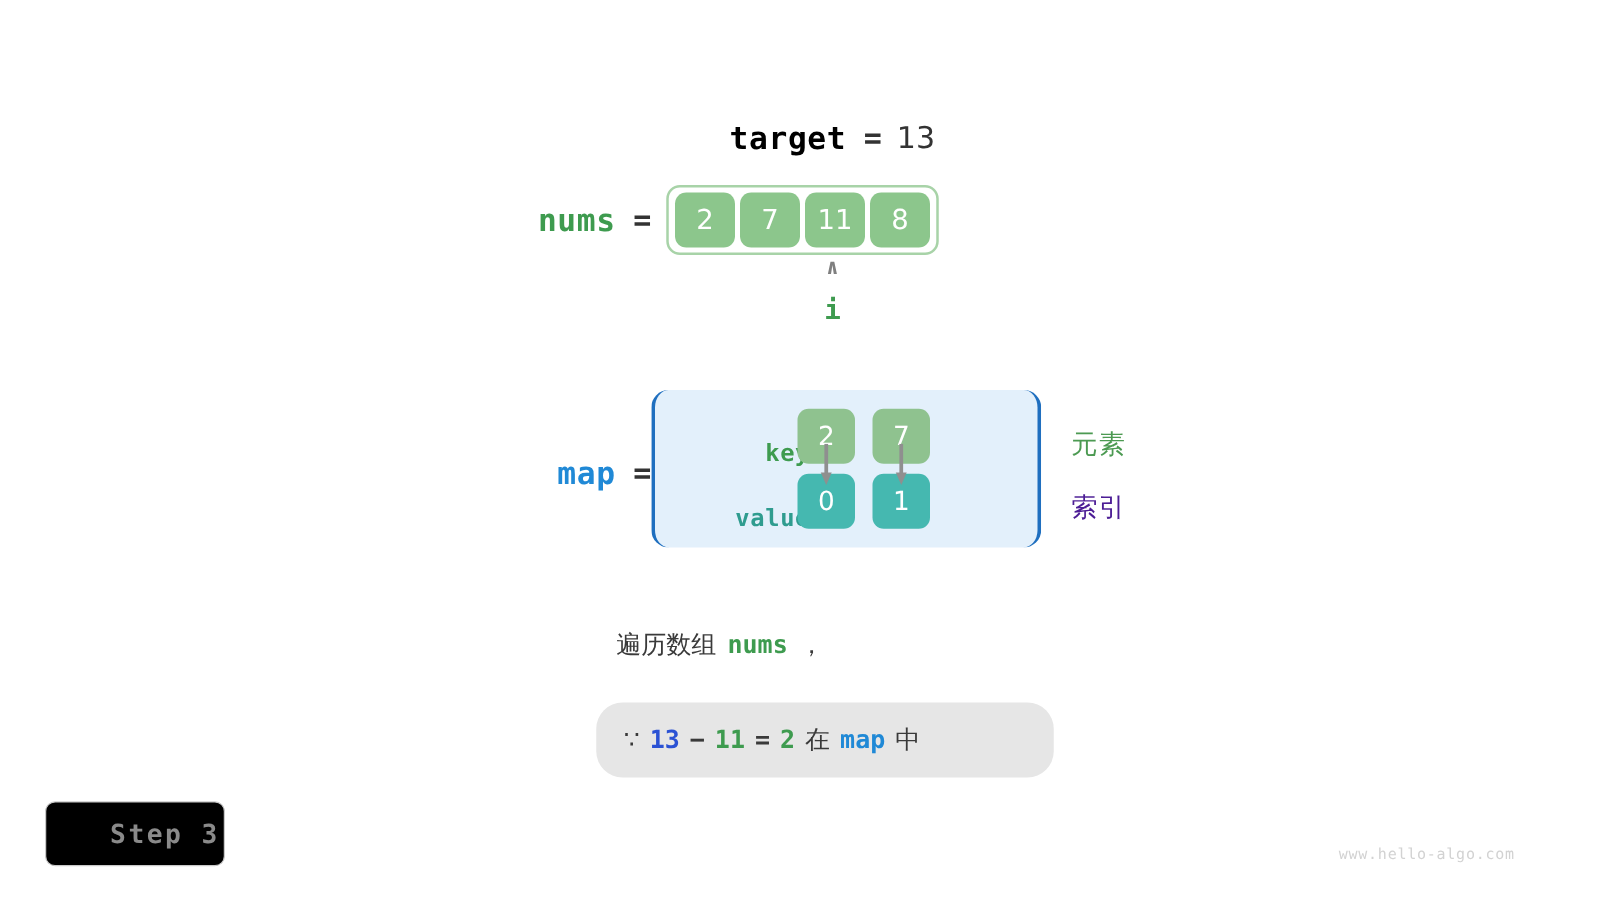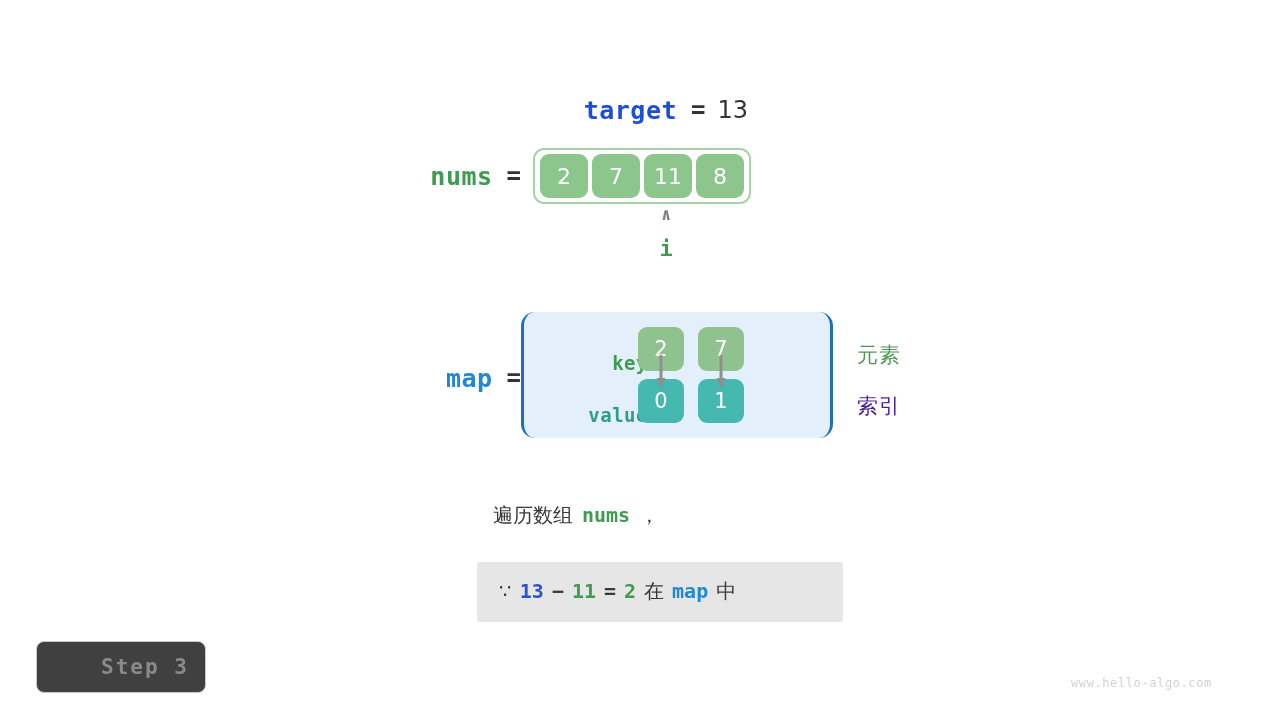--- a/index.html
+++ b/index.html
@@ -26,21 +26,21 @@
   #target-row {
     left: 0px;
     top: 92px;
     width: 748px;
     height: 36px;
     display: flex;
     align-items: center;
     justify-content: flex-end;
   }
   #target-row .var-name {
-    color: #1d4ed8;
+    color: #000000;
     font-weight: bold;
     font-size: 25px;
     letter-spacing: 0.5px;
   }
   #target-row .eq {
     color: #333333;
     font-size: 24px;
     margin: 0 12px 0 14px;
     font-weight: 600;
   }
@@ -225,47 +225,47 @@
     font-weight: bold;
     margin: 0 9px;
   }
 
   #detail-box {
     left: 477px;
     top: 562px;
     width: 366px;
     box-sizing: border-box;
     background: #e6e6e6;
-    border-radius: 2px;
+    border-radius: 21px;
     padding: 12px 22px 14px 22px;
   }
   .detail-line {
     font-size: 20px;
     font-family: "DejaVu Sans", "Liberation Sans", sans-serif;
     color: #3a3a3a;
     line-height: 34px;
     white-space: nowrap;
   }
   .detail-line .sym { color: #3a3a3a; margin-right: 8px; }
   .mono { font-family: "DejaVu Sans Mono", "Liberation Mono", monospace; font-weight: bold; }
   .c-blue  { color: #2b52d4; }
   .c-green { color: #3e9b4f; }
   .c-lblue { color: #2089d6; }
   .c-dark  { color: #3a3a3a; }
 
   
   #step-badge {
     left: 36px;
     top: 641px;
-    width: 170px;
+    width: 144px;
     height: 52px;
     box-sizing: border-box;
     border: 1px solid #c9c9c9;
     border-radius: 8px;
-    background: #404040;
+    background: #000000;
     display: flex;
     align-items: center;
     justify-content: center;
     color: #8a8a8a;
     font-size: 21px;
     font-weight: bold;
     letter-spacing: 2px;
     padding-left: 48px;
   }
 

